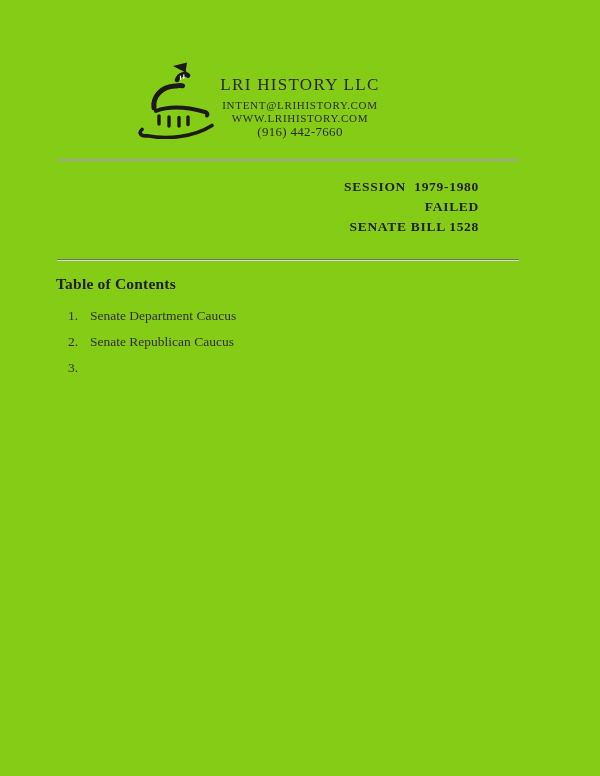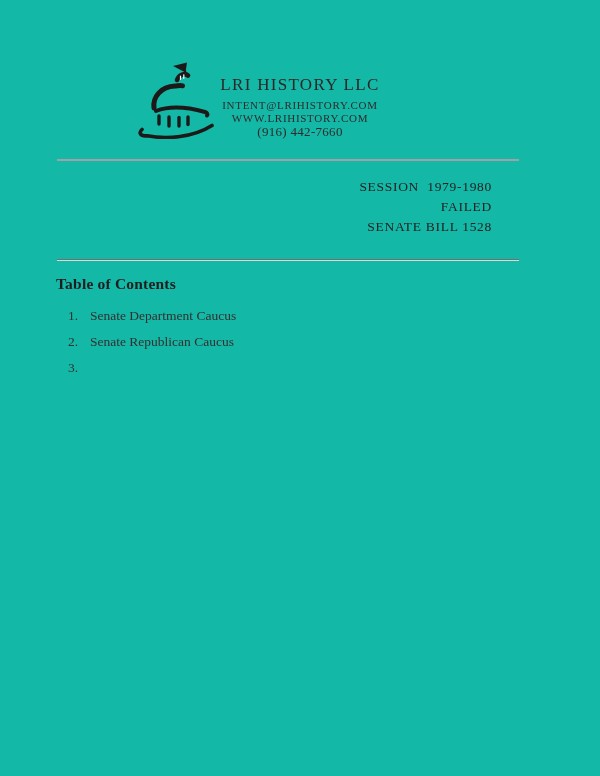--- a/index.html
+++ b/index.html
@@ -4,21 +4,21 @@
 <style>
   html, body {
     margin: 0;
     padding: 0;
     background: #ffffff;
   }
   .page {
     position: relative;
     width: 600px;
     height: 776px;
-    background: #14b8a6;
+    background: #84cc16;
     font-family: "Liberation Serif", "DejaVu Serif", serif;
     color: #2b2728;
     overflow: hidden;
   }
 
   
   .logo {
     position: absolute;
     left: 137px;
     top: 59px;
@@ -65,23 +65,23 @@
     top: 259px;
     height: 1px;
     background: #6f6f6f;
     border-bottom: 1px solid #d9d9d9;
   }
 
   
   .bill-info {
     position: absolute;
     top: 177px;
-    right: 108px;
+    right: 121px;
     text-align: right;
-    font-weight: normal;
+    font-weight: bold;
     font-size: 13.5px;
     line-height: 20px;
     letter-spacing: 0.7px;
     color: #242122;
   }
   .bill-info div { white-space: pre; }
 
   
   .toc-heading {
     position: absolute;

